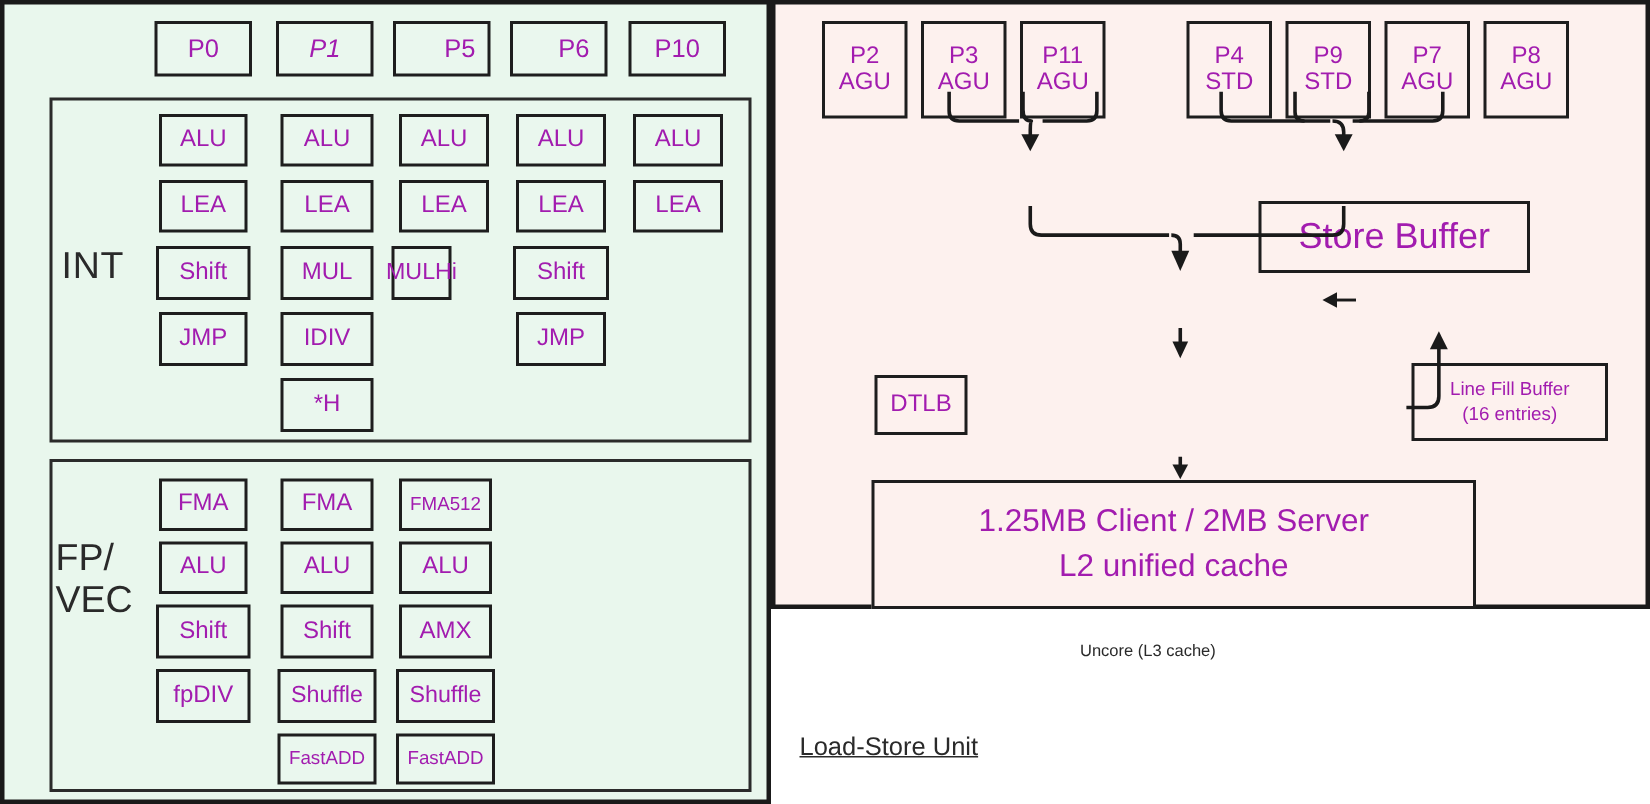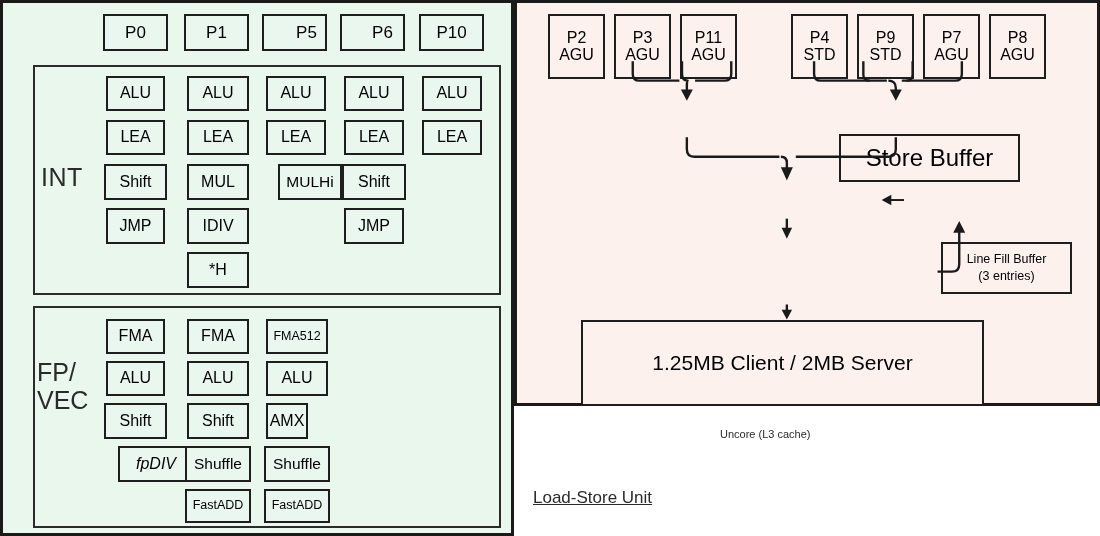--- a/index.html
+++ b/index.html
@@ -9,21 +9,21 @@
   
   .panel{position:absolute;box-sizing:border-box;border:3px solid #1a1a1a;}
   #left-panel{left:0;top:0;width:514px;height:536px;background:#e9f7ed;}
   #right-panel{left:514px;top:0;width:586px;height:406px;background:#fdf1ee;}
 
   .subpanel{position:absolute;box-sizing:border-box;border:2px solid #2b2b2b;background:transparent;}
 
   
   .box{position:absolute;box-sizing:border-box;border:2px solid #1e1e1e;
        display:flex;align-items:center;justify-content:center;
-       text-align:center;color:#000000;line-height:1.05;}
+       text-align:center;color:#a21caf;line-height:1.05;}
   .box.green{background:#eaf7ee;}
   .box.pink{background:#fdf1ee;}
 
   .stackbox{flex-direction:column;}
   .fs12{font-size:12.5px;}
   .fs15{font-size:15.5px;}
   .fs16{font-size:16px;}
   .fs17{font-size:17px;}
   .fs21{font-size:21px;}
   .fs24{font-size:24px;}
@@ -46,21 +46,21 @@
 </style>
 </head>
 <body>
 
 <div id="root">
 
   <div class="panel" id="left-panel">
 
 
     <div class="box green fs17" style="left:100px;top:11px;width:65px;height:37px;">P0</div>
-    <div class="box green fs17" style="left:181px;top:11px;width:65px;height:37px;">P1</div>
+    <div class="box green fs17" style="left:181px;top:11px;width:65px;height:37px;font-style:italic;">P1</div>
     <div class="box green fs17" style="left:259px;top:11px;width:65px;height:37px;padding-left:24px;">P5</div>
     <div class="box green fs17" style="left:337px;top:11px;width:65px;height:37px;padding-left:20px;">P6</div>
     <div class="box green fs17" style="left:416px;top:11px;width:65px;height:37px;">P10</div>
 
     <div class="subpanel" id="int-panel" style="left:30px;top:62px;width:468px;height:230px;"></div>
 
     <div class="label" id="int-label">INT</div>
 
     <div class="box green fs16" style="left:103px;top:73px;width:59px;height:35px;">ALU</div>
     <div class="box green fs16" style="left:103px;top:117px;width:59px;height:35px;">LEA</div>
@@ -68,49 +68,49 @@
     <div class="box green fs16" style="left:103px;top:205px;width:59px;height:36px;">JMP</div>
 
     <div class="box green fs16" style="left:184px;top:73px;width:62px;height:35px;">ALU</div>
     <div class="box green fs16" style="left:184px;top:117px;width:62px;height:35px;">LEA</div>
     <div class="box green fs16" style="left:184px;top:161px;width:62px;height:36px;">MUL</div>
     <div class="box green fs16" style="left:184px;top:205px;width:62px;height:36px;">IDIV</div>
     <div class="box green fs16" style="left:184px;top:249px;width:62px;height:36px;">*H</div>
 
     <div class="box green fs16" style="left:263px;top:73px;width:60px;height:35px;">ALU</div>
     <div class="box green fs16" style="left:263px;top:117px;width:60px;height:35px;">LEA</div>
-    <div class="box green fs15" style="left:275px;top:161px;width:64px;height:36px;">MULHi</div>
+    <div class="box green fs15" style="left:258px;top:161px;width:40px;height:36px;">MULHi</div>
 
     <div class="box green fs16" style="left:341px;top:73px;width:60px;height:35px;">ALU</div>
     <div class="box green fs16" style="left:341px;top:117px;width:60px;height:35px;">LEA</div>
     <div class="box green fs16" style="left:339px;top:161px;width:64px;height:36px;">Shift</div>
     <div class="box green fs16" style="left:341px;top:205px;width:60px;height:36px;">JMP</div>
 
     <div class="box green fs16" style="left:419px;top:73px;width:60px;height:35px;">ALU</div>
     <div class="box green fs16" style="left:419px;top:117px;width:60px;height:35px;">LEA</div>
 
     <div class="subpanel" id="fpvec-panel" style="left:30px;top:303px;width:468px;height:222px;"></div>
 
     <div class="label" id="fpvec-label">FP/
 VEC</div>
 
     <div class="box green fs16" style="left:103px;top:316px;width:59px;height:35px;">FMA</div>
     <div class="box green fs16" style="left:103px;top:358px;width:59px;height:35px;">ALU</div>
     <div class="box green fs16" style="left:101px;top:400px;width:63px;height:36px;">Shift</div>
-    <div class="box green fs16" style="left:115px;top:443px;width:76px;height:36px;font-style:italic;">fpDIV</div>
+    <div class="box green fs16" style="left:101px;top:443px;width:63px;height:36px;">fpDIV</div>
 
     <div class="box green fs16" style="left:184px;top:316px;width:62px;height:35px;">FMA</div>
     <div class="box green fs16" style="left:184px;top:358px;width:62px;height:35px;">ALU</div>
     <div class="box green fs16" style="left:184px;top:400px;width:62px;height:36px;">Shift</div>
     <div class="box green fs15" style="left:182px;top:443px;width:66px;height:36px;">Shuffle</div>
     <div class="box green fs12" style="left:182px;top:486px;width:66px;height:34px;">FastADD</div>
 
     <div class="box green fs12" style="left:263px;top:316px;width:62px;height:35px;">FMA512</div>
     <div class="box green fs16" style="left:263px;top:358px;width:62px;height:35px;">ALU</div>
-    <div class="box green fs16" style="left:263px;top:400px;width:42px;height:36px;">AMX</div>
+    <div class="box green fs16" style="left:263px;top:400px;width:62px;height:36px;">AMX</div>
     <div class="box green fs15" style="left:261px;top:443px;width:66px;height:36px;">Shuffle</div>
     <div class="box green fs12" style="left:261px;top:486px;width:66px;height:34px;">FastADD</div>
 
   </div>
 
   <div class="panel" id="right-panel">
 
     <div class="box pink stackbox fs16" style="left:31px;top:11px;width:57px;height:65px;">
       <span>P2</span>
       <span>AGU</span>
@@ -136,29 +136,31 @@
       <span>P7</span>
       <span>AGU</span>
     </div>
     <div class="box pink stackbox fs16" style="left:472px;top:11px;width:57px;height:65px;">
       <span>P8</span>
       <span>AGU</span>
     </div>
 
     <div class="box pink fs24" style="left:322px;top:131px;width:181px;height:48px;">Store Buffer</div>
 
+    <div class="box pink fs16" style="left:66px;top:247px;width:62px;height:40px;z-index:1;">DTLB</div>
 
 
     <div class="box pink stackbox fs12" style="left:424px;top:239px;width:131px;height:52px;line-height:1.35;">
       <span>Line Fill Buffer</span>
-      <span>(3 entries)</span>
+      <span>(16 entries)</span>
     </div>
 
     <div class="box pink stackbox fs21" style="left:64px;top:317px;width:403px;height:86px;line-height:1.45;">
       <span>1.25MB Client / 2MB Server</span>
+      <span>L2 unified cache</span>
     </div>
 
     <div class="label" id="uncore-label">Uncore (L3 cache)</div>
 
     <div class="label" id="lsu-label">Load-Store Unit</div>
 
     <svg class="conn" viewBox="0 0 586 536">
 
       <path d="M 59.5,78 L 59.5,95 Q 59.5,104 68.5,104 L 122,104"></path>
       <path d="M 191.5,78 L 191.5,95 Q 191.5,104 182.5,104 L 143,104"></path>

